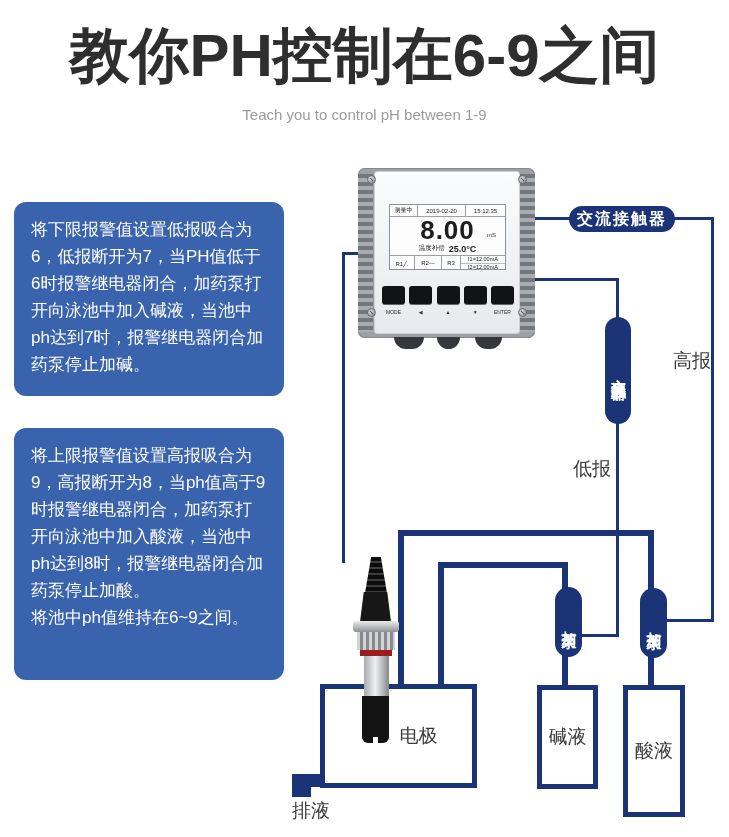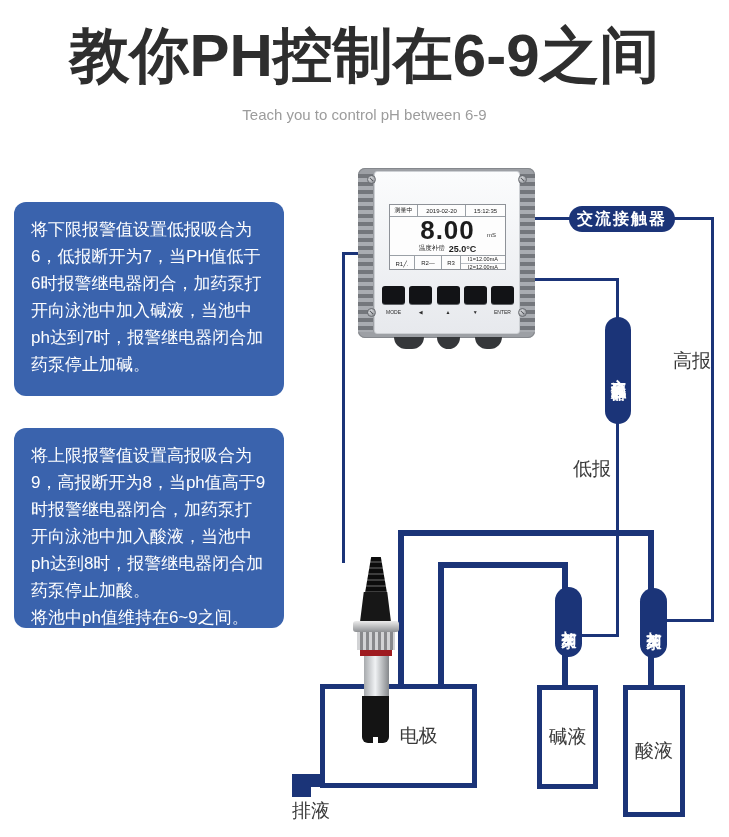--- a/index.html
+++ b/index.html
@@ -13,21 +13,21 @@
   .title{position:absolute; left:0; top:16px; width:729px; text-align:center;
          font-size:60px; font-weight:900; color:var(--ink); letter-spacing:0px;}
   .subtitle{position:absolute; left:0; top:106px; width:729px; text-align:center;
             font-size:15px; color:var(--subtle);}
 
   
   .info-box{position:absolute; left:14px; width:270px; background:var(--boxblue);
             border-radius:12px; color:#fff; font-size:17px; line-height:27px;
             padding:14px 17px; font-weight:500;}
   .info-box.b1{top:202px; height:194px;}
-  .info-box.b2{top:428px; height:200px;}
+  .info-box.b2{top:428px; height:252px;}
 
   
   .wire{position:absolute; background:var(--navy);}
 
   
   .pill{position:absolute; background:var(--navy); color:#fff; display:flex;
         align-items:center; justify-content:center; border-radius:14px; font-weight:bold;}
   .pill.h{font-size:16px; letter-spacing:2px;}
   .pill.v{writing-mode:vertical-rl; text-orientation:upright; font-size:15px; letter-spacing:2px;}
 
@@ -90,21 +90,21 @@
   .p-tip{position:absolute; left:330px; top:696px; width:27px; height:47px; background:#141414;
          border-radius:0 0 6px 6px;}
   .p-tip i{position:absolute; left:11px; bottom:0; width:5px; height:6px; background:#fff; display:block;}
 </style>
 </head>
 <body>
 
 <div class="canvas">
 
   <div class="title">教你PH控制在6-9之间</div>
-  <div class="subtitle">Teach you to control pH between 6-9</div>
+  <div class="subtitle">Teach you to control pH between 1-9</div>
 
   <div class="info-box b1">
     <span>将下限报警值设置低报吸合为6，低报断开为7，当PH值低于6时报警继电器闭合，加药泵打开向泳池中加入碱液，当池中ph达到7时，报警继电器闭合加药泵停止加碱。</span>
   </div>
   <div class="info-box b2">
     <div>将上限报警值设置高报吸合为9，高报断开为8，当ph值高于9时报警继电器闭合，加药泵打开向泳池中加入酸液，当池中ph达到8时，报警继电器闭合加药泵停止加酸。</div>
     <div>将池中ph值维持在6~9之间。</div>
   </div>
 
   <div class="wire" style="left:342px;top:252px;width:22px;height:3px;"></div>

